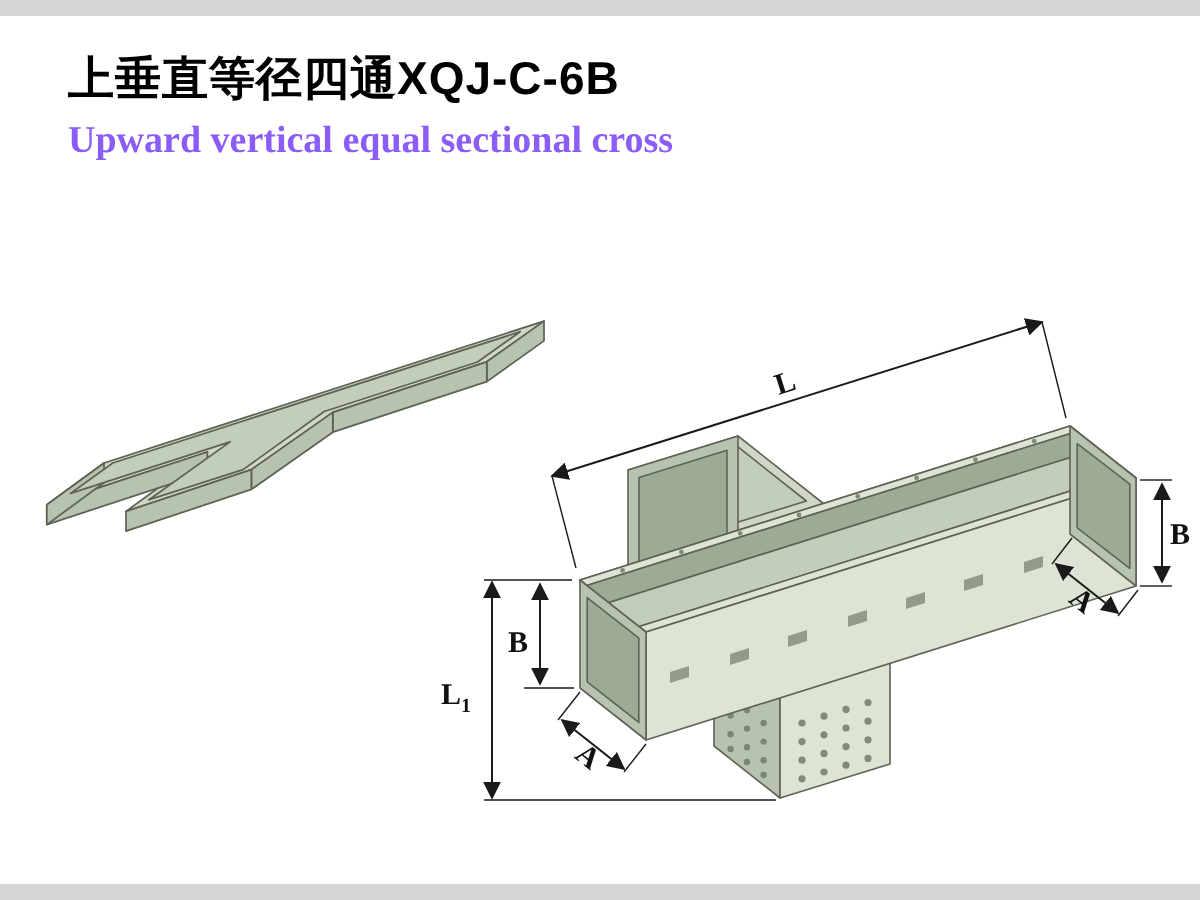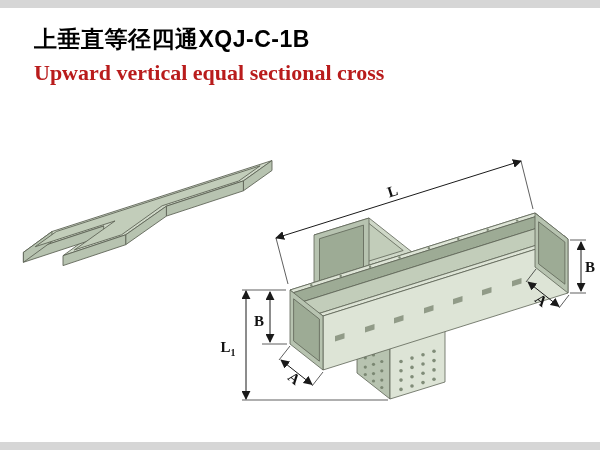--- a/index.html
+++ b/index.html
@@ -8,38 +8,38 @@
   }
   html,body{margin:0;padding:0}
   body{width:600px;height:450px;background:#fff;position:relative;overflow:hidden;
        font-family:"Liberation Sans",sans-serif}
   .bar{position:absolute;left:0;width:600px;height:8px;background:var(--bar)}
   .bar.top{top:0}
   .bar.bottom{top:442px}
   .title{position:absolute;left:34px;top:24px;font-size:23px;font-weight:bold;color:#000;
          letter-spacing:.5px;white-space:nowrap}
   .subtitle{position:absolute;left:34px;top:60px;font-family:"Liberation Serif",serif;
-            font-size:22px;font-weight:bold;color:#b91c1c;white-space:nowrap}
+            font-size:19px;font-weight:bold;color:#8b5cf6;white-space:nowrap}
   svg.canvas{position:absolute;left:0;top:0}
   polygon{stroke:var(--outline);stroke-width:.8;stroke-linejoin:round}
   .f-top{fill:var(--tray-top)} .f-side{fill:var(--tray-side)} .f-floor{fill:var(--tray-floor)}
   .f-dark{fill:var(--tray-dark)} .f-light{fill:var(--tray-light)}
   .hole{fill:var(--hole);stroke:none;opacity:.85}
   .slot{fill:var(--hole);stroke:none;opacity:.7}
   .dimline{stroke:var(--dim);stroke-width:1;fill:none}
   .extline{stroke:var(--dim);stroke-width:.7;fill:none}
   .dim-label{font-family:"Liberation Serif",serif;font-size:15px;font-weight:bold;fill:#111}
 </style>
 </head>
 <body>
 
 <div class="bar top"></div>
 <div class="bar bottom"></div>
 
-<div class="title">上垂直等径四通XQJ-C-1B</div>
+<div class="title">上垂直等径四通XQJ-C-6B</div>
 <div class="subtitle">Upward vertical equal sectional cross</div>
 
 <svg class="canvas" width="600" height="450" viewBox="0 0 600 450">
   <defs>
     <marker id="arr" viewBox="0 0 10 10" refX="9" refY="5" markerWidth="9" markerHeight="9" orient="auto-start-reverse">
       <path d="M0,0 L10,5 L0,10 z" fill="#1a1a1a"></path>
     </marker>
   </defs>
 
   <g transform="translate(-14,-16) scale(1.1)">

